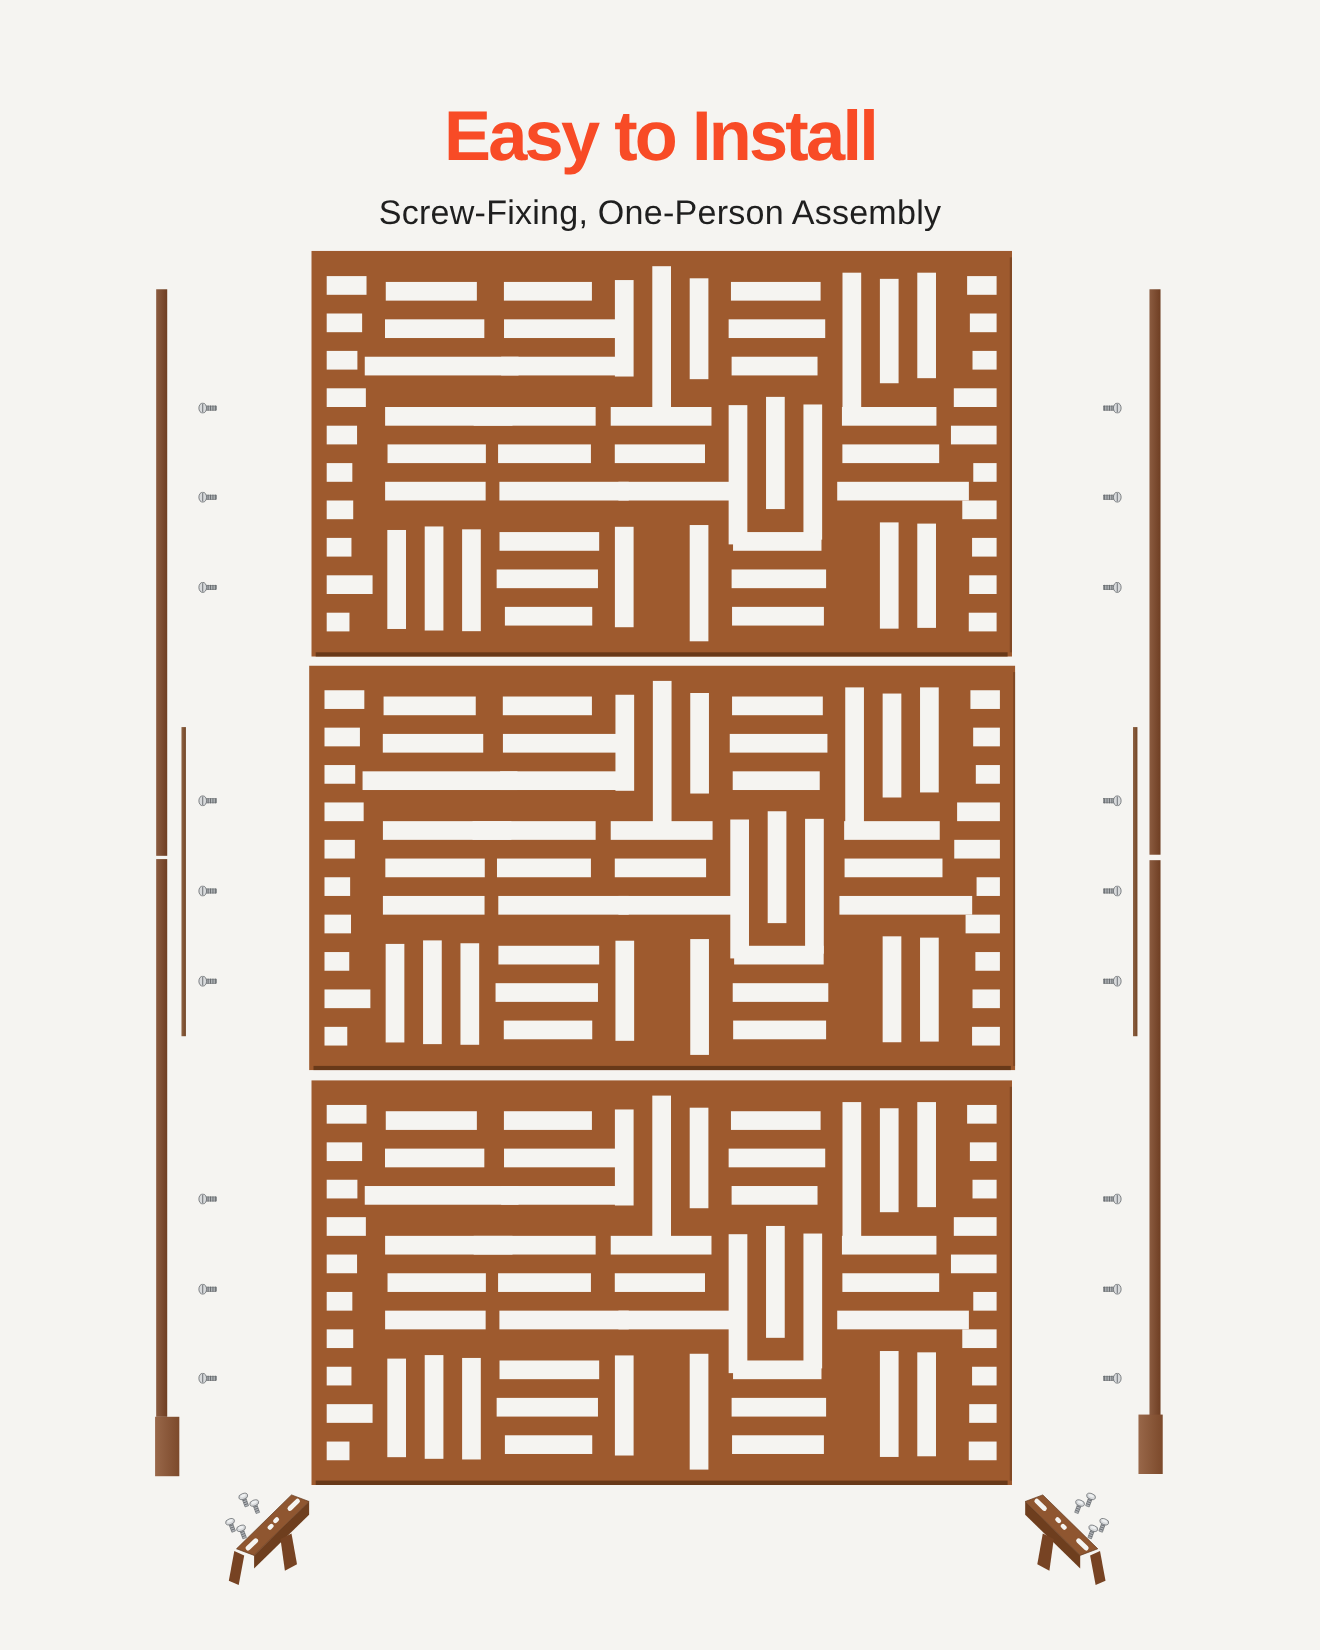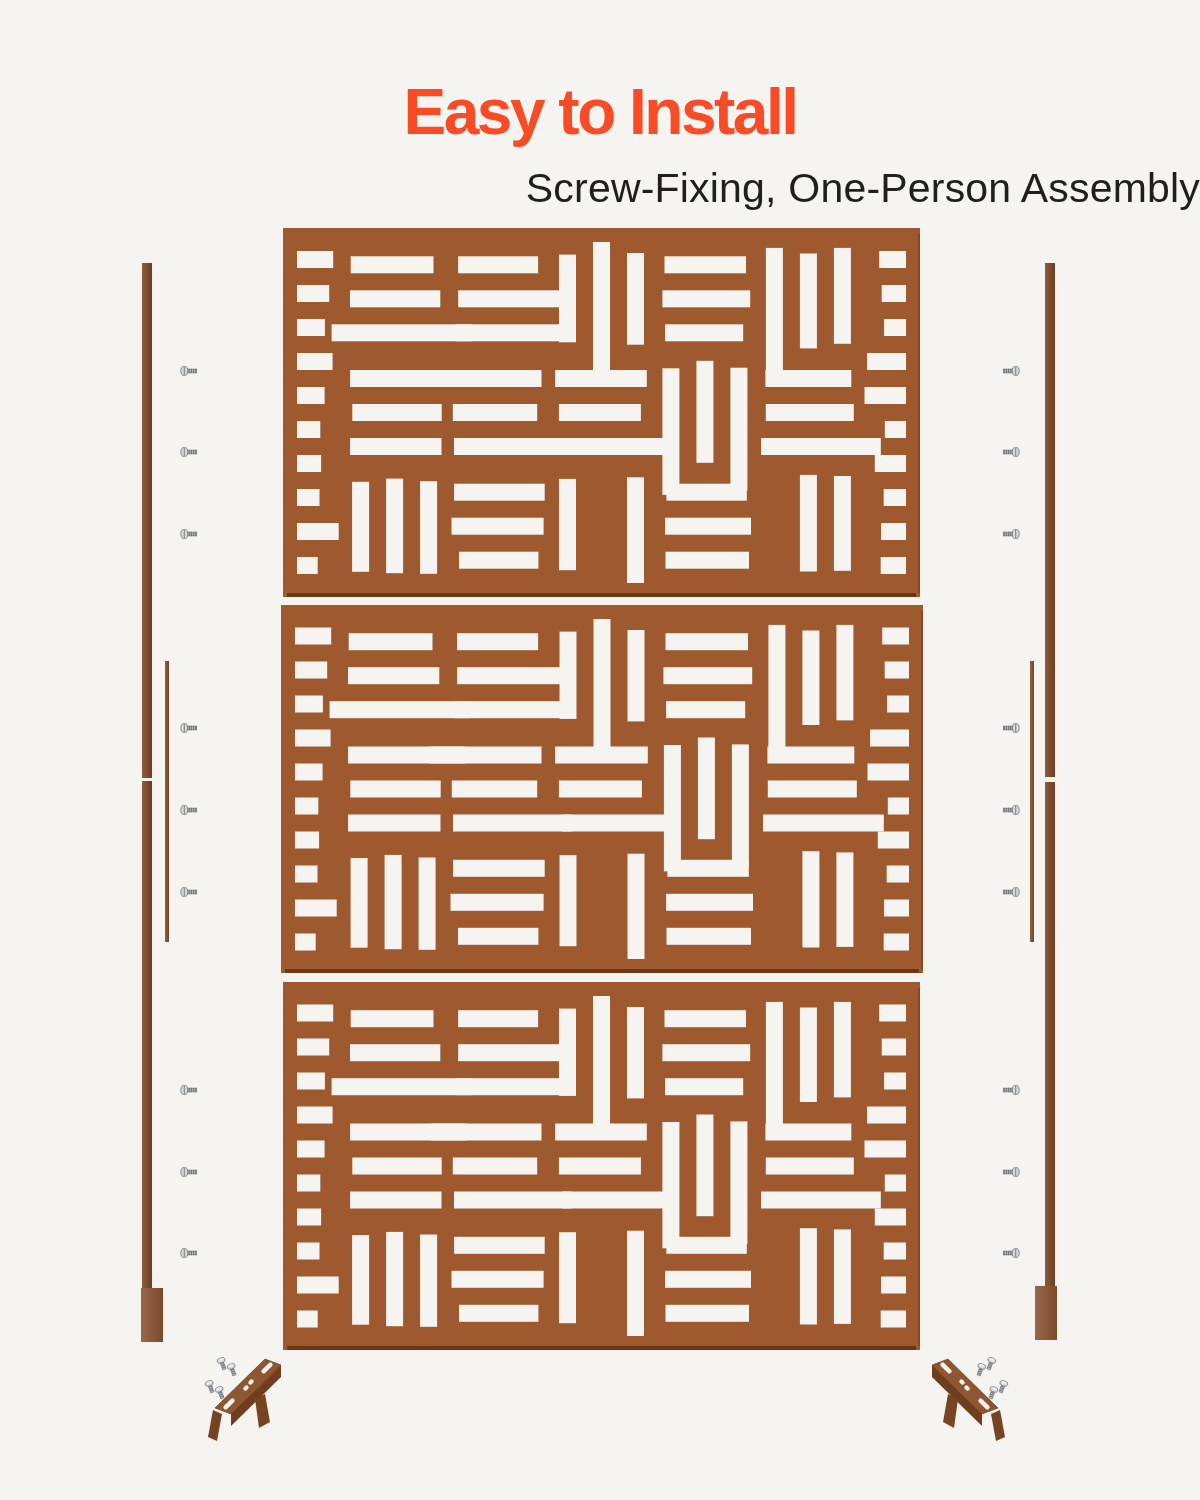--- a/index.html
+++ b/index.html
@@ -1,20 +1,20 @@
 <!DOCTYPE html>
 <html style="--page-bg: #f5f4f1; --title: #f84b26; --subtitle: #1f1f1f; --panel: #9e5a2e; --panel-edge: #643618; --cutout: #f5f4f1; --post: #7b4526; --foot: #8a5230; --joiner: #7f4d2a; --bracket-top: #8f5630; --bracket-front: #6e3e1e; --bracket-leg: #774323; --screw-fill: #d8dadc; --screw-shade: #b3b6ba; --screw-edge: #606468;"><head>
 <meta charset="utf-8">
 <style>
   html,body{margin:0;padding:0;}
   body{font-family:"Liberation Sans", sans-serif;}
   .stage{position:relative;width:1200px;height:1500px;overflow:hidden;background:var(--page-bg,#f5f4f1);}
   .header{position:absolute;left:0;right:0;top:74px;text-align:center;}
-  .header h1{margin:5px;font-size:64px;line-height:1.05;font-weight:bold;letter-spacing:-2.5px;color:var(--title,#f84b26);}
-  .header p{margin:20px 0 0 0;font-size:41px;line-height:1.1;font-weight:400;color:var(--subtitle,#1f1f1f);letter-spacing:0.2px;text-align:right;}
+  .header h1{margin:16px;font-size:64px;line-height:1.05;font-weight:bold;letter-spacing:-2.5px;color:var(--title,#f84b26);}
+  .header p{margin:20px 0 0 0;font-size:31px;line-height:1.1;font-weight:400;color:var(--subtitle,#1f1f1f);letter-spacing:0.2px;}
   .panel{position:absolute;}
   .panel svg{display:block;}
   .part{position:absolute;background:var(--post,#7b4526);background-image:linear-gradient(to right,rgba(255,255,255,.12),rgba(0,0,0,.10));}
   .part.foot{background-color:var(--foot,#8a5230);}
   .part.joiner{background-color:var(--joiner,#7f4d2a);}
   .screw{position:absolute;width:20px;height:10px;}
   .screw svg{display:block;}
   .bracket{position:absolute;}
   .bracket.mirror svg{transform:scaleX(-1);}
 </style>

